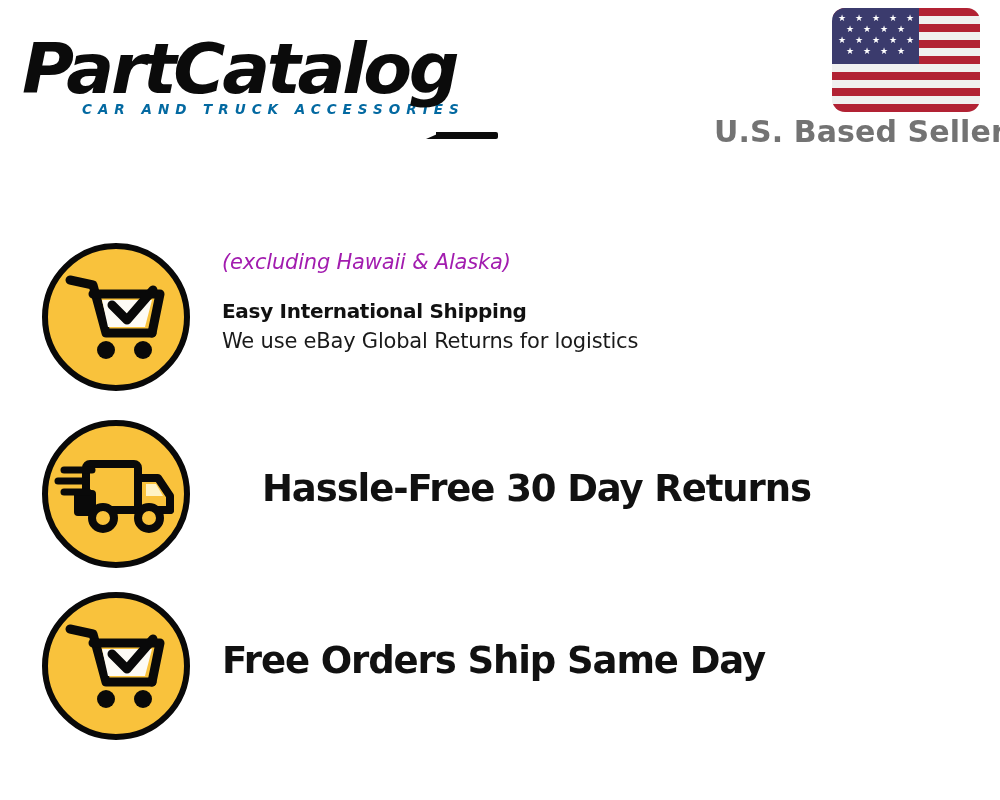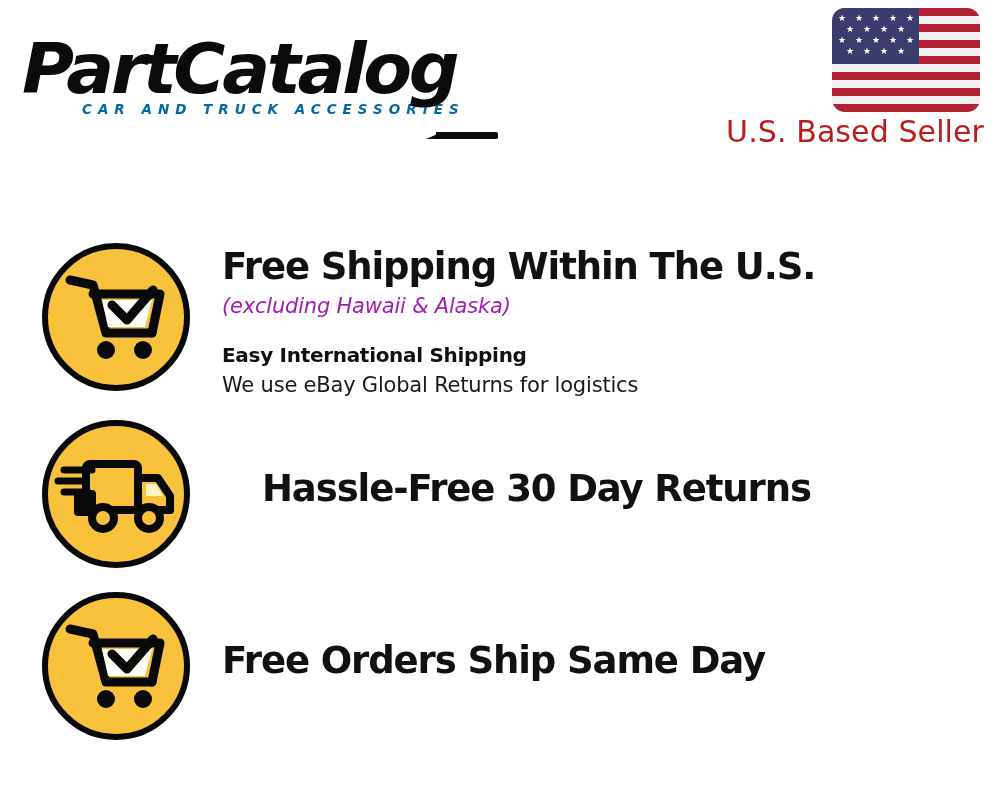--- a/index.html
+++ b/index.html
@@ -91,24 +91,24 @@
   }
   .star {
     position:absolute;
     color:#ffffff;
     font-size:9px;
     line-height:9px;
     font-family:"DejaVu Sans", sans-serif;
   }
   .seller-label {
     font-family:"DejaVu Sans", sans-serif;
-    font-weight:400;
+    font-weight:700;
     font-size:30px;
     line-height:36px;
-    color:#b91c1c;
+    color:#737373;
     letter-spacing:0.1px;
     white-space:nowrap;
     margin-top:-2px;
     padding-right:2px;
   }
 
   
   .features {
     position:absolute;
     left:0; top:243px;
@@ -242,21 +242,20 @@
         <svg viewBox="0 0 136 136">
           <path d="M22 31 L45 36 L58 84 L104 84" fill="none" stroke="#090909" stroke-width="9" stroke-linecap="round" stroke-linejoin="round"></path>
           <path d="M45 45 L112 45 L104 84" fill="none" stroke="#090909" stroke-width="9" stroke-linecap="round" stroke-linejoin="round"></path>
           <path d="M54 51 L104 51 L97 78 L60 78 Z" fill="#FDFBF5"></path>
           <path d="M64 56 L79 71 L105 41" fill="none" stroke="#090909" stroke-width="9" stroke-linecap="round" stroke-linejoin="round"></path>
           <circle cx="58" cy="101" r="9" fill="#090909"></circle>
           <circle cx="95" cy="101" r="9" fill="#090909"></circle>
         </svg>
       </div>
       <div class="feature-text">
-        <div class="feature-title">Free Shipping Within The U.S.</div>
         <div class="feature-sub">(excluding Hawaii &amp; Alaska)</div>
         <div class="feature-sub2-bold">Easy International Shipping</div>
         <div class="feature-sub3">We use eBay Global Returns for logistics</div>
       </div>
     </div>
 
     <div class="feature-row row-1">
       <div class="badge">
         <svg viewBox="0 0 136 136">
           <rect x="38" y="38" width="52" height="46" rx="4" fill="none" stroke="#090909" stroke-width="8"></rect>

